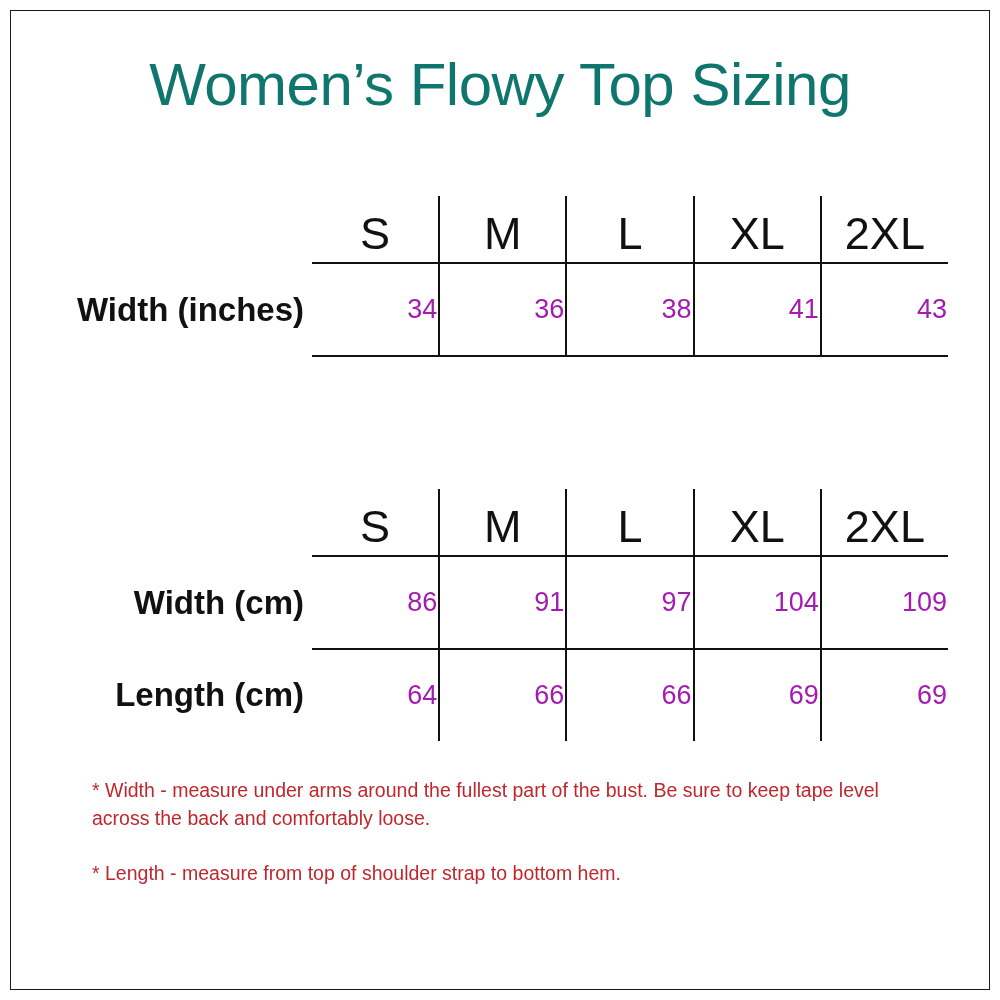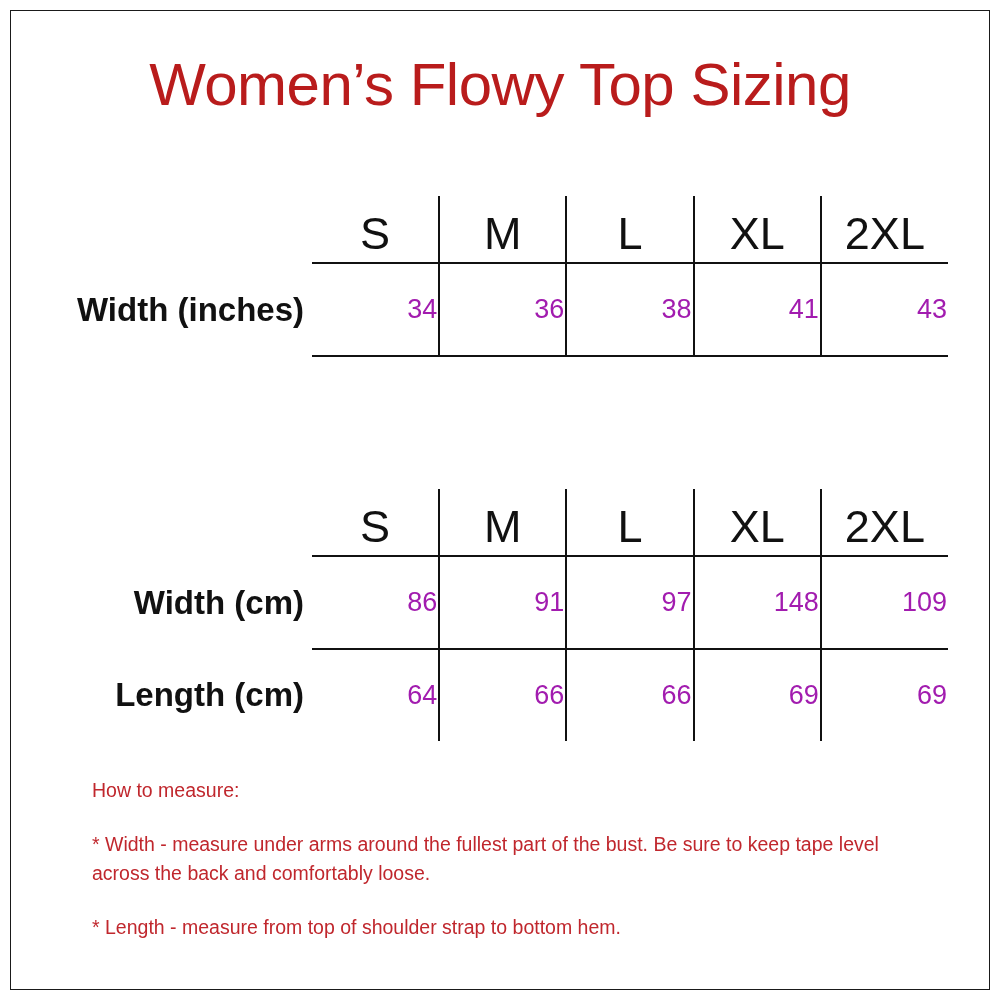--- a/index.html
+++ b/index.html
@@ -31,21 +31,21 @@
     pointer-events: none;
   }
 
   
   #title {
     position: absolute;
     left: 0;
     top: 52px;
     width: 1000px;
     text-align: center;
-    color: #b91c1c;
+    color: #0f766e;
     font-size: 60px;
     font-weight: 400;
     letter-spacing: -0.5px;
     line-height: 1.1;
     white-space: nowrap;
   }
 
   
   .sizetable {
     position: absolute;
@@ -179,34 +179,33 @@
           <th class="sizehdr">XL</th>
           <th class="sizehdr">2XL</th>
         </tr>
       </thead>
       <tbody>
         <tr>
           <td class="rowlabel">Width (cm)</td>
           <td class="value first">86</td>
           <td class="value">91</td>
           <td class="value">97</td>
-          <td class="value">148</td>
+          <td class="value">104</td>
           <td class="value">109</td>
         </tr>
         <tr class="lastrow">
           <td class="rowlabel">Length (cm)</td>
           <td class="value first">64</td>
           <td class="value">66</td>
           <td class="value">66</td>
           <td class="value">69</td>
           <td class="value">69</td>
         </tr>
       </tbody>
     </table>
   </div>
 
   <div id="notes">
-    <p>How to measure:</p>
     <p>* Width - measure under arms around the fullest part of the bust. Be sure to keep tape level across the back and comfortably loose.</p>
     <p>* Length - measure from top of shoulder strap to bottom hem.</p>
   </div>
 
 </div>
 
 </body></html>

